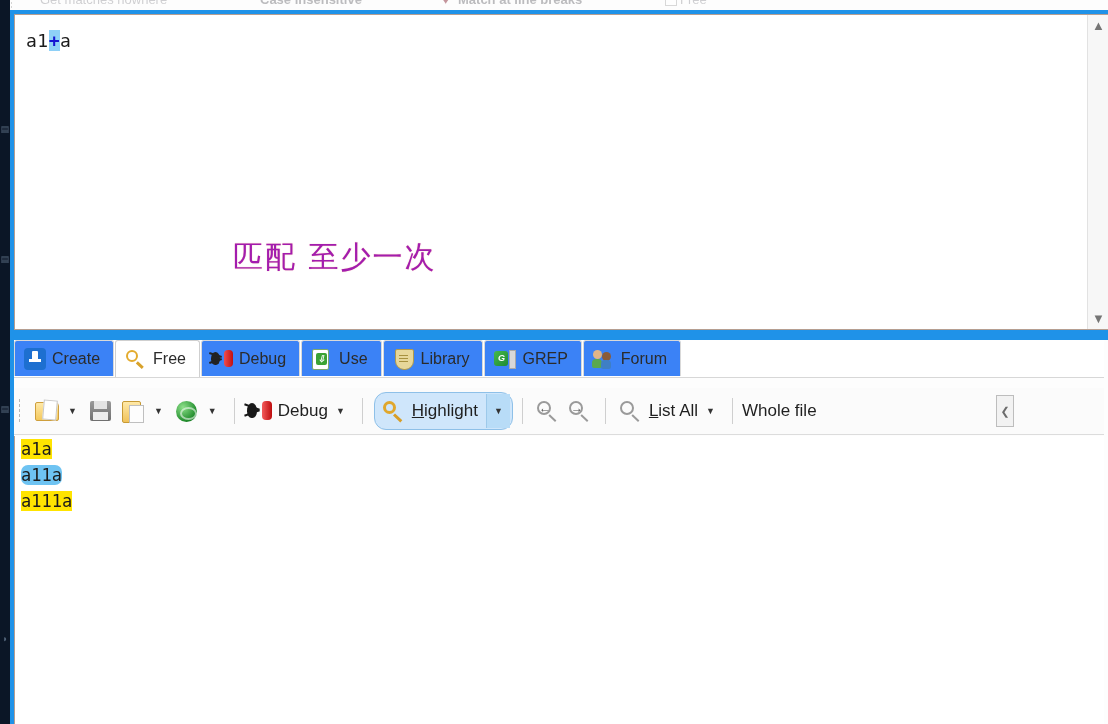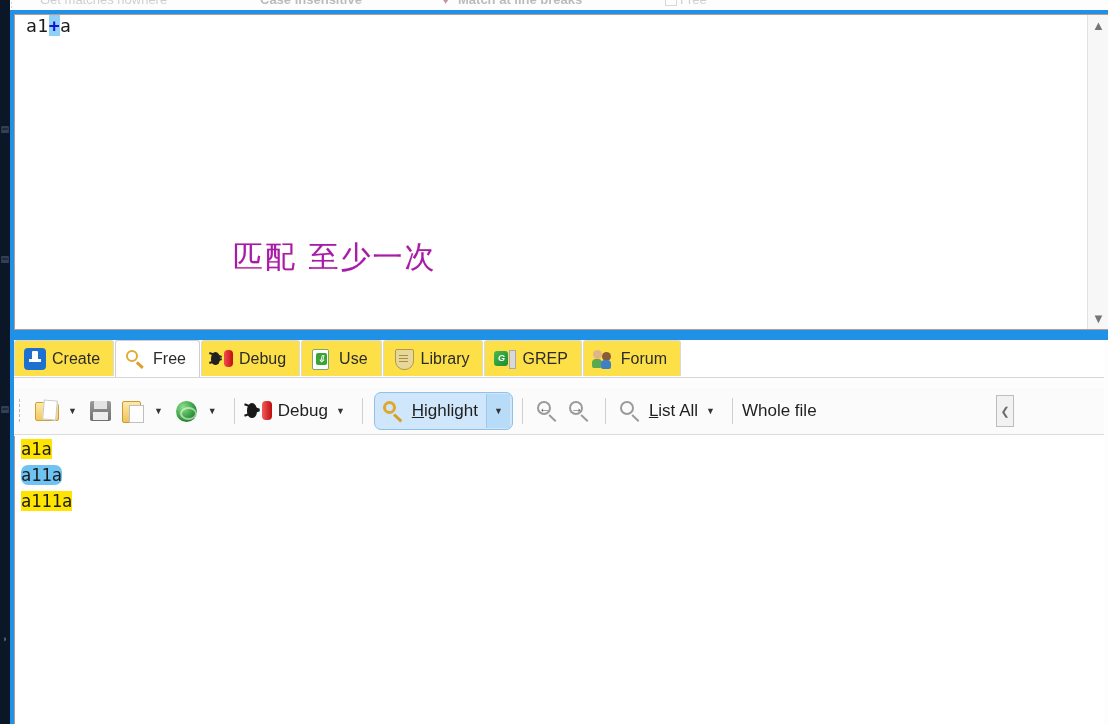--- a/index.html
+++ b/index.html
@@ -56,21 +56,21 @@
   }
   .editor-inner{
     position:relative;width:100%;height:100%;
     background:#ffffff;
     border:1px solid #b59e91;
     border-right:none;
     box-sizing:border-box;
     overflow:hidden;
   }
   .editor-text{
-    position:absolute;left:11px;top:0;
+    position:absolute;left:11px;top:15px;
     font-family:"DejaVu Sans Mono", monospace;
     font-size:18px;color:#1b1b1b;letter-spacing:.5px;
     white-space:pre;
   }
   .editor-text .plus{
     background:#8ed0f7;color:#1414d2;font-weight:bold;
   }
   .annot{
     position:absolute;left:218px;top:222px;
     font-family:"DejaVu Sans", sans-serif;
@@ -94,21 +94,21 @@
   .tabbar{
     position:absolute;left:14px;top:340px;width:1090px;height:37px;
     background:#ffffff;
     border-bottom:1px solid #d7d7d7;
   }
   .tab{
     position:relative;float:left;height:36px;
     box-sizing:border-box;
     display:flex;align-items:center;gap:6px;
     padding:0 13px 0 9px;
-    background:#fde047;
+    background:#3b82f6;
     border:1px solid #d9d9d9;border-bottom:none;
     border-radius:3px 3px 0 0;
     margin-right:1px;
     font-size:16px;color:#2b2b2b;
     cursor:default;
   }
   .tab.active{
     background:#ffffff;border-color:#cfcfcf;
     height:37px;
     z-index:3;
@@ -208,21 +208,21 @@
   .tb-caret{
     font-size:9px;color:#333;margin:0 8px 0 5px;line-height:1;
   }
   .tb-sep{
     width:1px;height:26px;background:#cfcfcf;margin:0 9px;flex:0 0 1px;
   }
   .tb-label{font-size:17px;color:#1f1f1f;margin-left:5px;white-space:nowrap;}
   .tb-label u{text-decoration:underline;}
   .tb-highlight{
     display:flex;align-items:center;height:36px;padding:0 2px 0 6px;
-    background:#cfe6fb;border:1px solid #8ec0e8;border-radius:7px;
+    background:#cfe6fb;border:1px solid #8ec0e8;border-radius:12px;
     margin-left:2px;
   }
   .tb-highlight .tb-caret{
     background:#b8dcf7;height:34px;display:flex;align-items:center;
     padding:0 7px;margin:0 0 0 8px;border-left:1px solid #9dc9ea;
   }
   .whole-file{font-size:17px;color:#1f1f1f;white-space:nowrap;}
   .spin-ctl{
     width:16px;height:30px;background:#f2f2f2;border:1px solid #bdbdbd;
     display:flex;align-items:center;justify-content:center;

